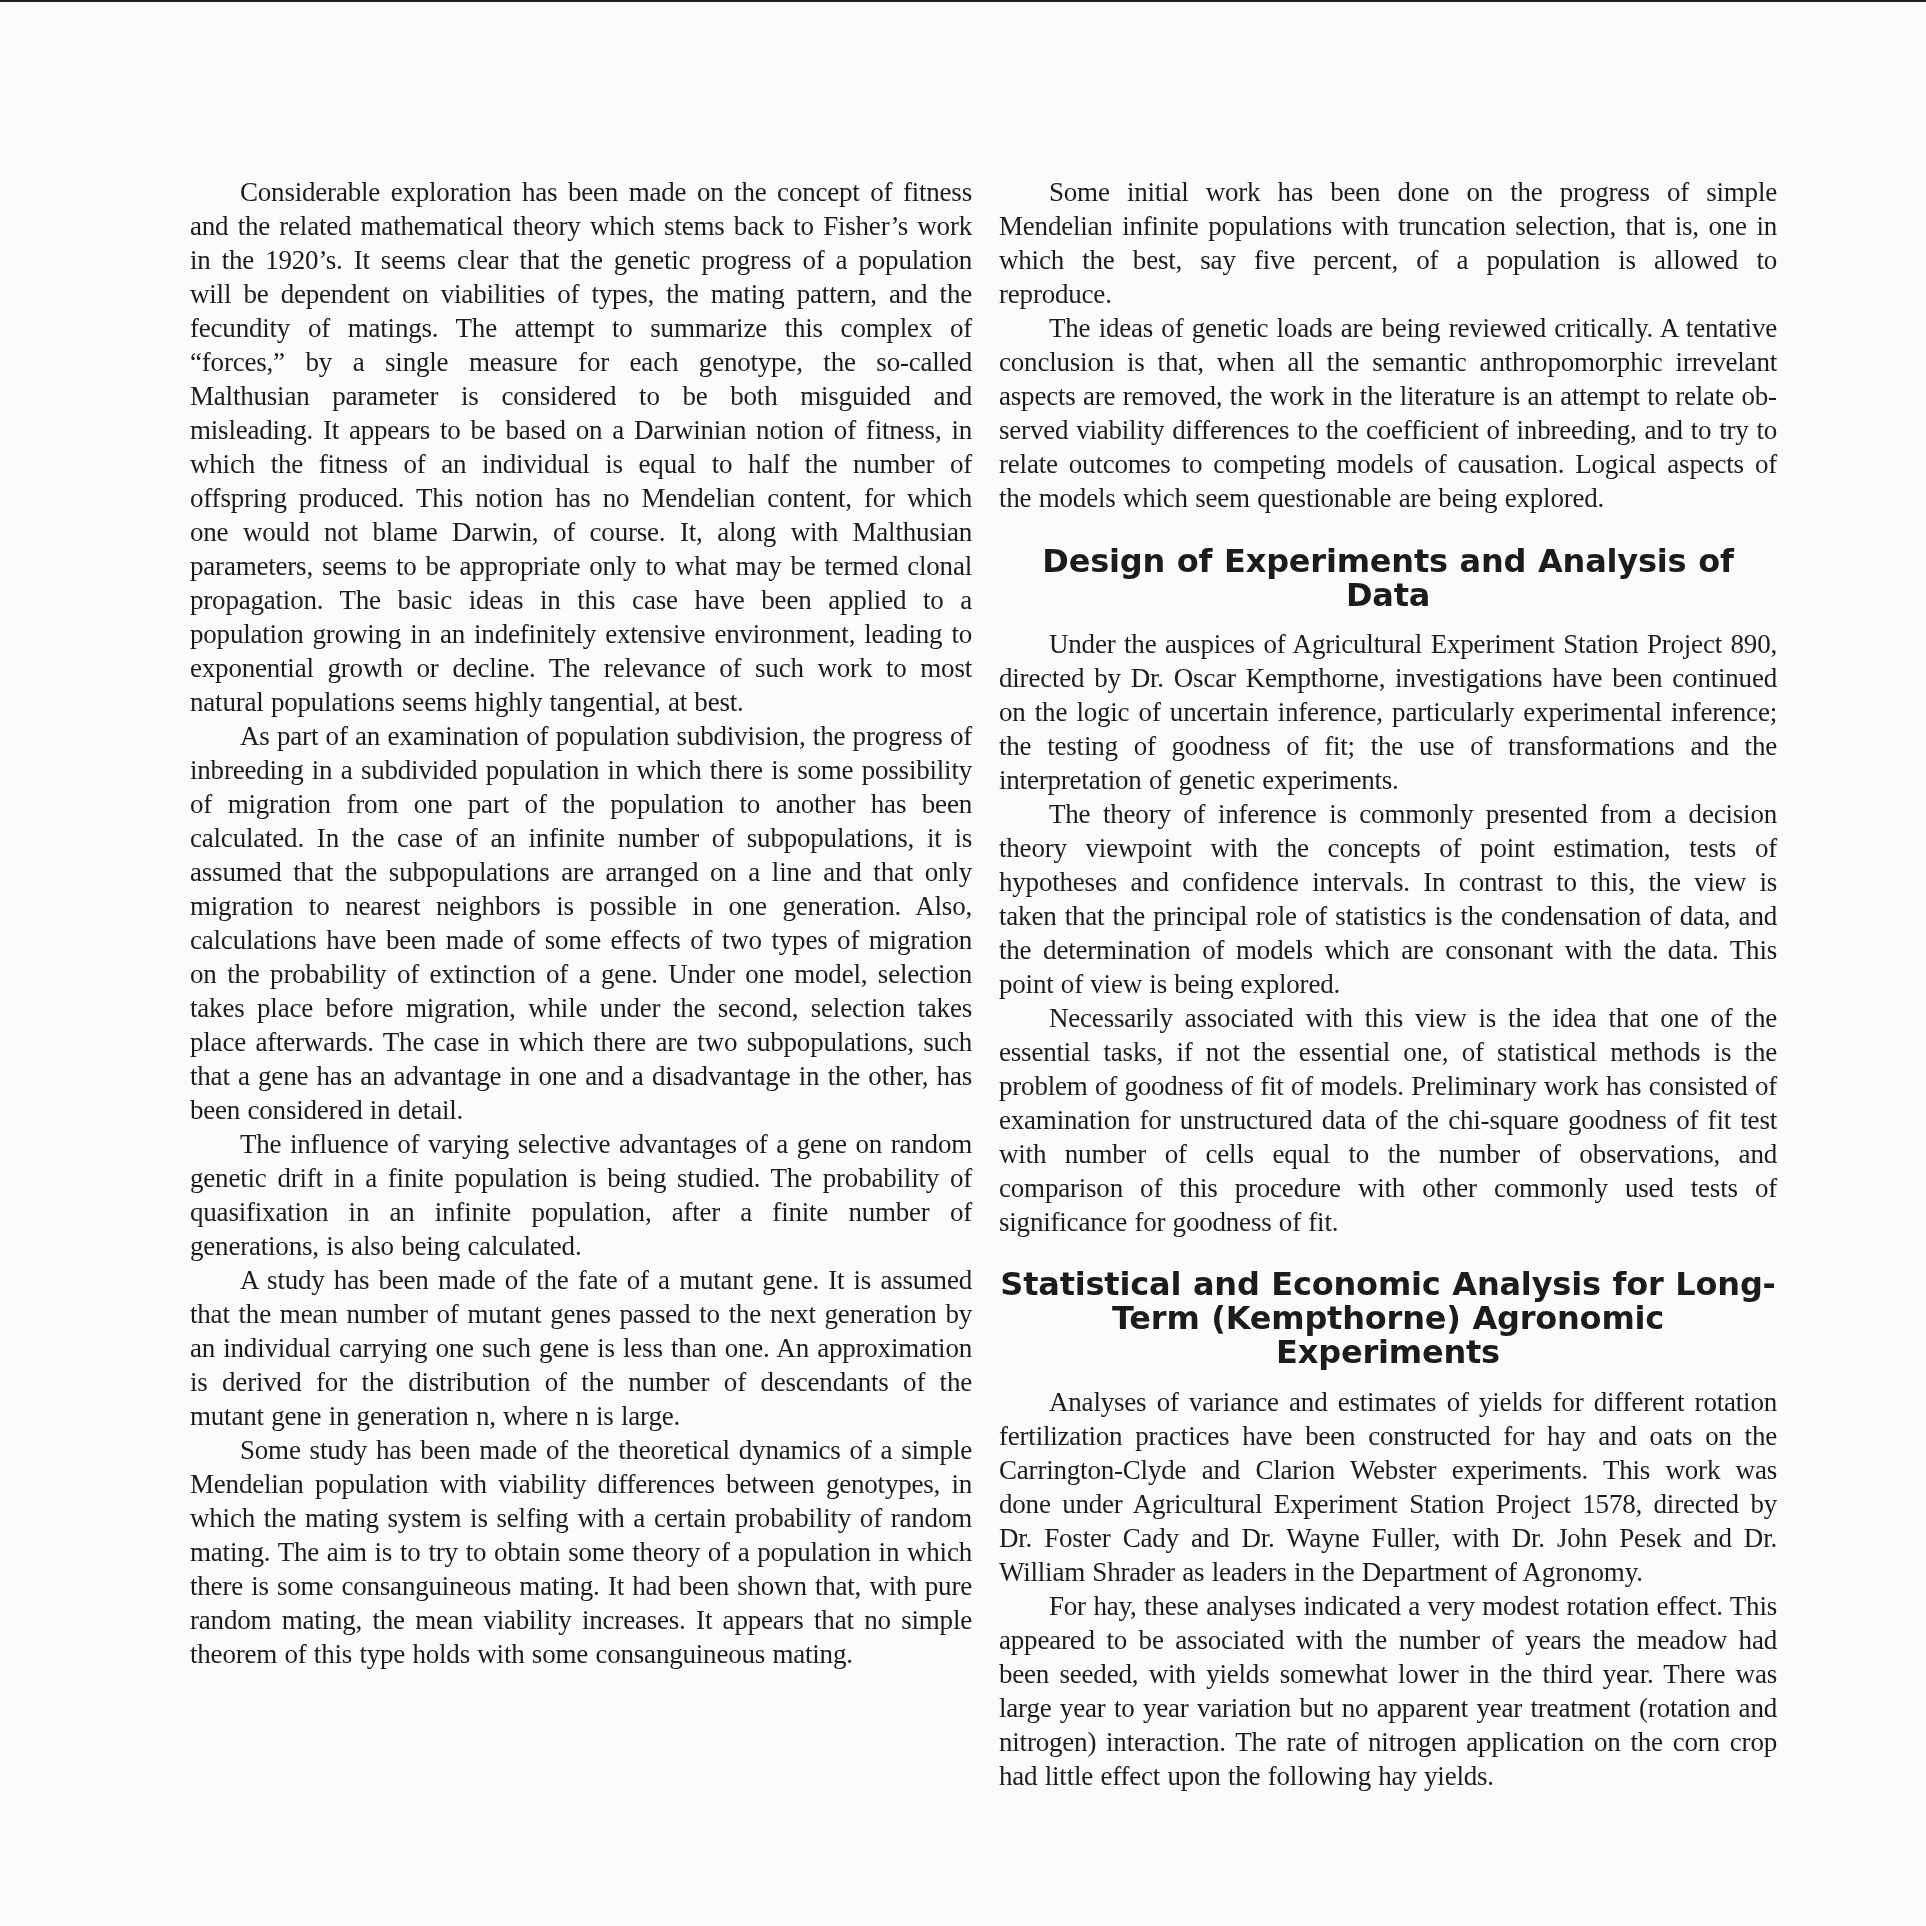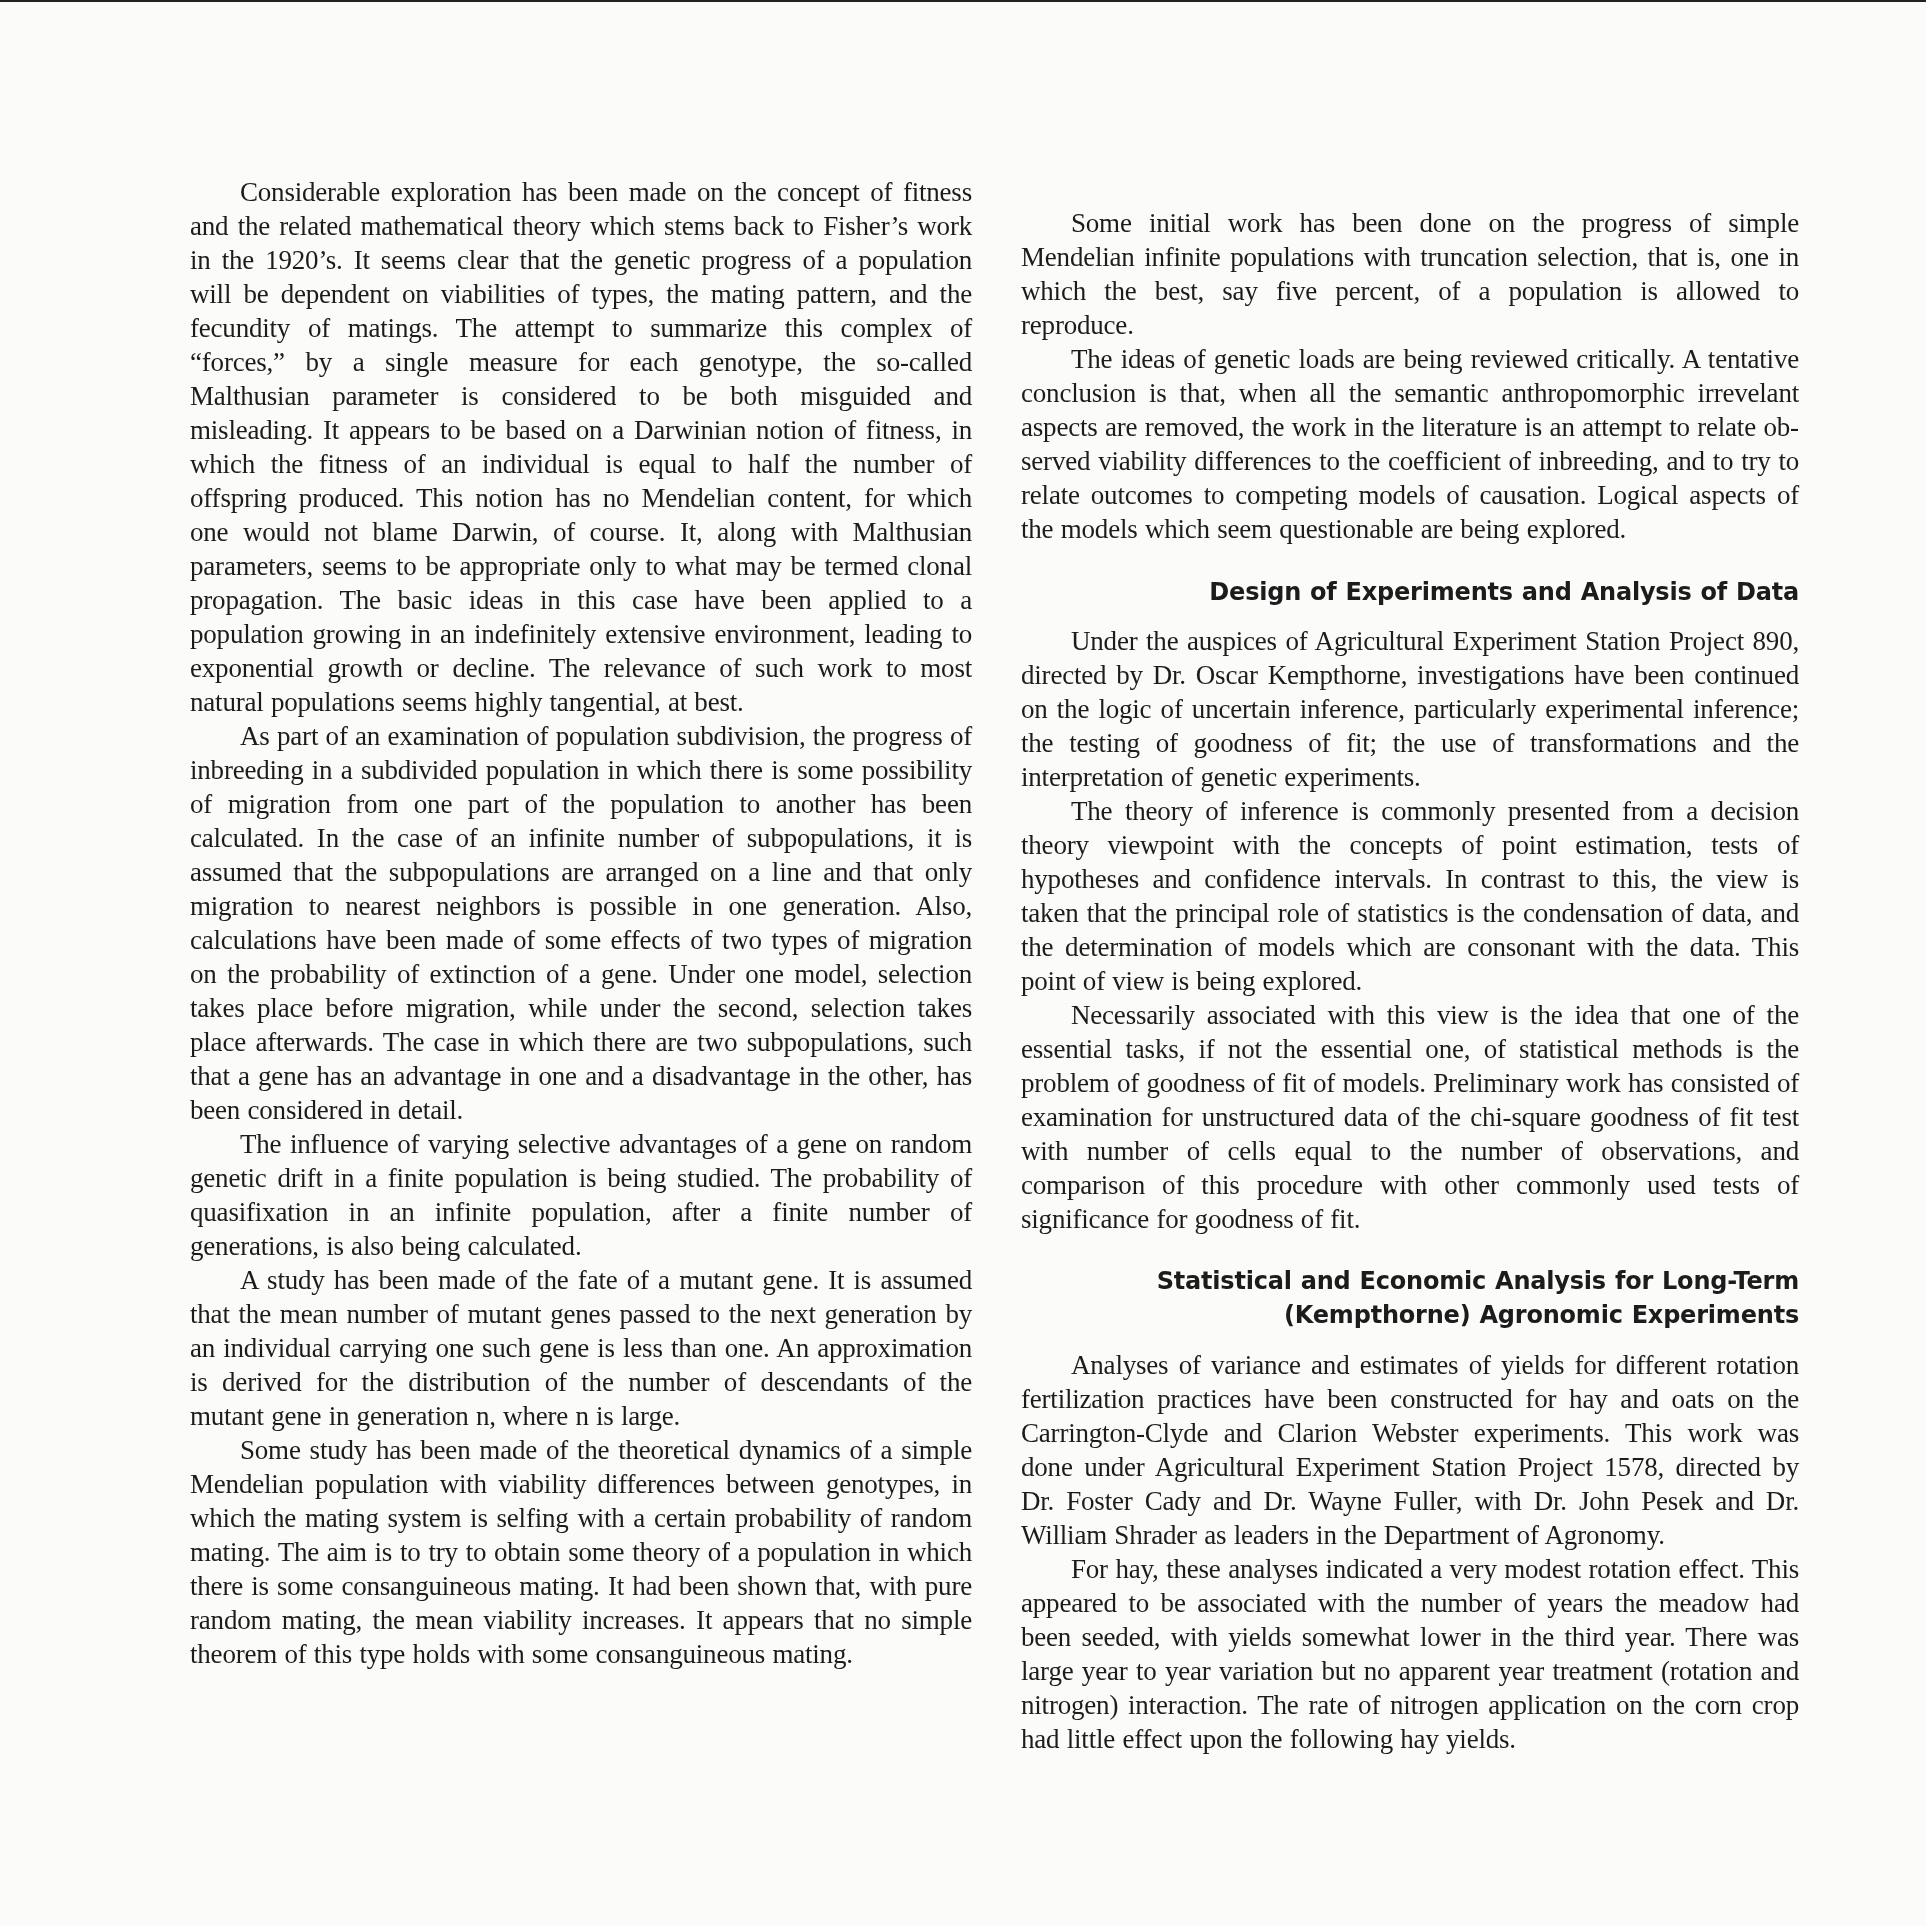--- a/index.html
+++ b/index.html
@@ -20,32 +20,32 @@
       width: 782px;
       font-family: "Liberation Serif", "DejaVu Serif", serif;
       font-size: 27px;
       line-height: 34px;
       text-align: justify;
       hyphens: manual;
       letter-spacing: -0.2px;
       word-spacing: 0.8px;
     }
     .col-left { left: 190px; }
-    .col-right { left: 1021px; width: 778px; margin-top: 31px; }
+    .col-right { left: 999px; width: 778px; }
     .column p {
       margin: 0;
       text-indent: 50px;
     }
     .column p.no-indent { text-indent: 0; }
     .section-heading {
       font-family: "DejaVu Sans", "Liberation Sans", sans-serif;
       font-weight: bold;
-      font-size: 24px;
+      font-size: 32px;
       line-height: 34px;
-      text-align: right;
+      text-align: center;
       margin: 28.5px 0 15.4px 0;
       letter-spacing: -0.2px;
     }
   </style>
 </head>
 <body>
 
 <div class="page-border-top"></div>
 
 <div class="column col-left">

